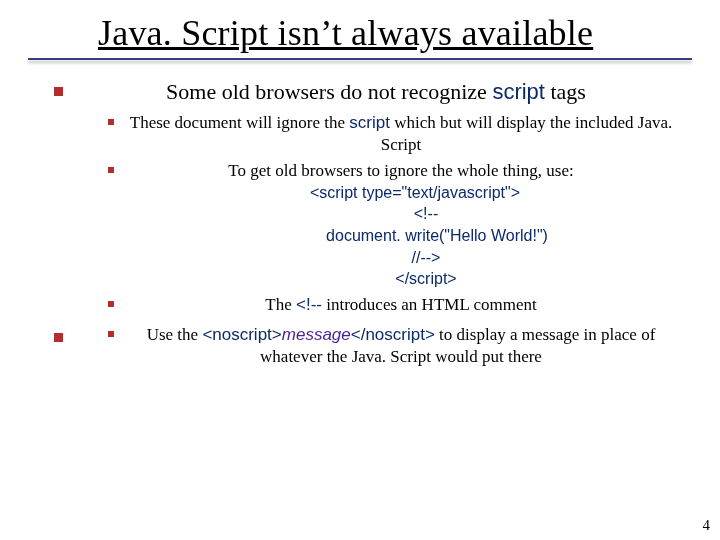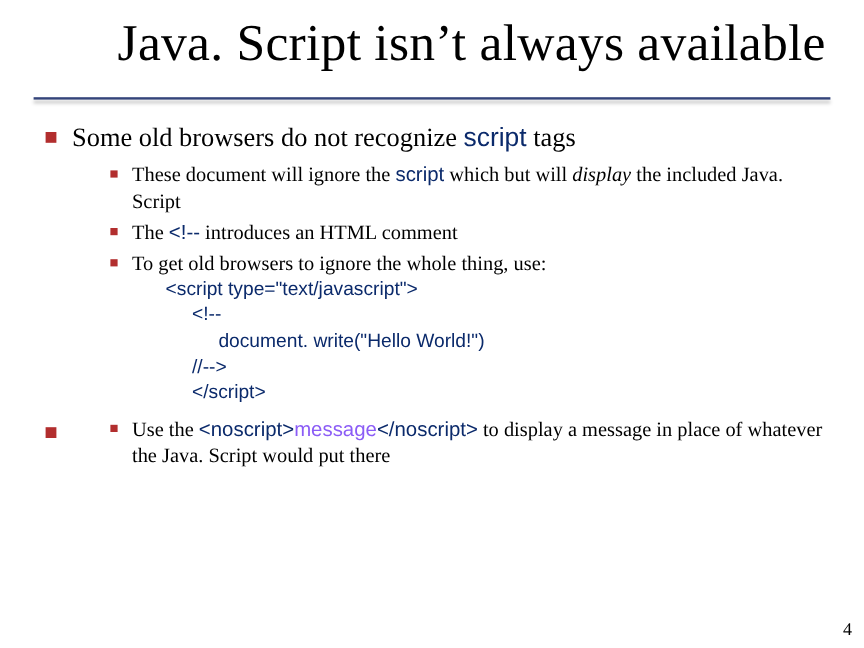--- a/index.html
+++ b/index.html
@@ -10,35 +10,37 @@
     background: #fff;
     font-family: "Times New Roman", Times, serif;
     color: #000;
     position: relative;
     overflow: hidden;
   }
   .slide {
     padding: 12px 28px 0 28px;
   }
   .title {
-    font-size: 43px;
+    font-size: 36px;
     font-weight: normal;
-    margin: 0 0 20px 70px;
+    margin: 0 0 4px 70px;
     letter-spacing: 0.2px;
+    text-decoration: underline;
   }
   .underline {
     height: 2px;
     background: #34447a;
     margin: 0 0 18px 0;
     box-shadow: 0 3px 3px rgba(0,0,0,0.25);
   }
   ul.lvl1 {
     list-style: none;
     padding: 0 0 0 6px;
-    margin: 0;
+    margin: 16px;
+    text-align: center;
   }
   ul.lvl1 > li {
     position: relative;
     padding-left: 26px;
     margin-bottom: 8px;
     font-size: 22px;
     line-height: 1.25;
   }
   ul.lvl1 > li::before {
     content: "";
@@ -76,24 +78,25 @@
     font-size: 16px;
     color: #0b2a6b;
     line-height: 1.35;
   }
   .code-block .indent1 { padding-left: 22px; }
   .code-block .indent2 { padding-left: 44px; }
   .mono {
     font-family: "Comic Sans MS", "Chalkboard", cursive, sans-serif;
     color: #0b2a6b;
   }
-  .italic { font-style: italic; }
+  .italic { }
   .mono-ital {
     font-family: "Comic Sans MS", "Chalkboard", cursive, sans-serif;
-    color: #8b5cf6;
+    color: #4c1d95;
+    font-style: italic;
   }
   .pagenum {
     position: absolute;
     right: 10px;
     bottom: 6px;
     font-size: 15px;
     color: #000;
   }
 </style>
 </head>
@@ -104,31 +107,31 @@
   <div class="underline"></div>
 
   <ul class="lvl1">
     <li>
       <span>Some old browsers do not recognize </span><span class="mono">script</span><span> tags</span>
       <ul class="lvl2">
         <li>
           <span>These document will ignore the </span><span class="mono">script</span><span> which but will </span><span class="italic">display</span><span> the included Java. Script</span>
         </li>
         <li>
-          <span>The </span><span class="mono">&lt;!--</span><span> introduces an HTML comment</span>
-        </li>
-        <li>
           <span>To get old browsers to ignore the whole thing, use:</span>
           <div class="code-block">
             <div>&lt;script type="text/javascript"&gt;</div>
             <div class="indent1">&lt;!--</div>
             <div class="indent2">document. write("Hello World!")</div>
             <div class="indent1">//--&gt;</div>
             <div class="indent1">&lt;/script&gt;</div>
           </div>
+        </li>
+        <li>
+          <span>The </span><span class="mono">&lt;!--</span><span> introduces an HTML comment</span>
         </li>
       </ul>
     </li>
 
     <li>
       <ul class="lvl2">
         <li>
           <span>Use the </span><span class="mono">&lt;noscript&gt;</span><span class="mono-ital">message</span><span class="mono">&lt;/noscript&gt;</span><span> to display a message in place of whatever the Java. Script would put there</span>
         </li>
       </ul>

